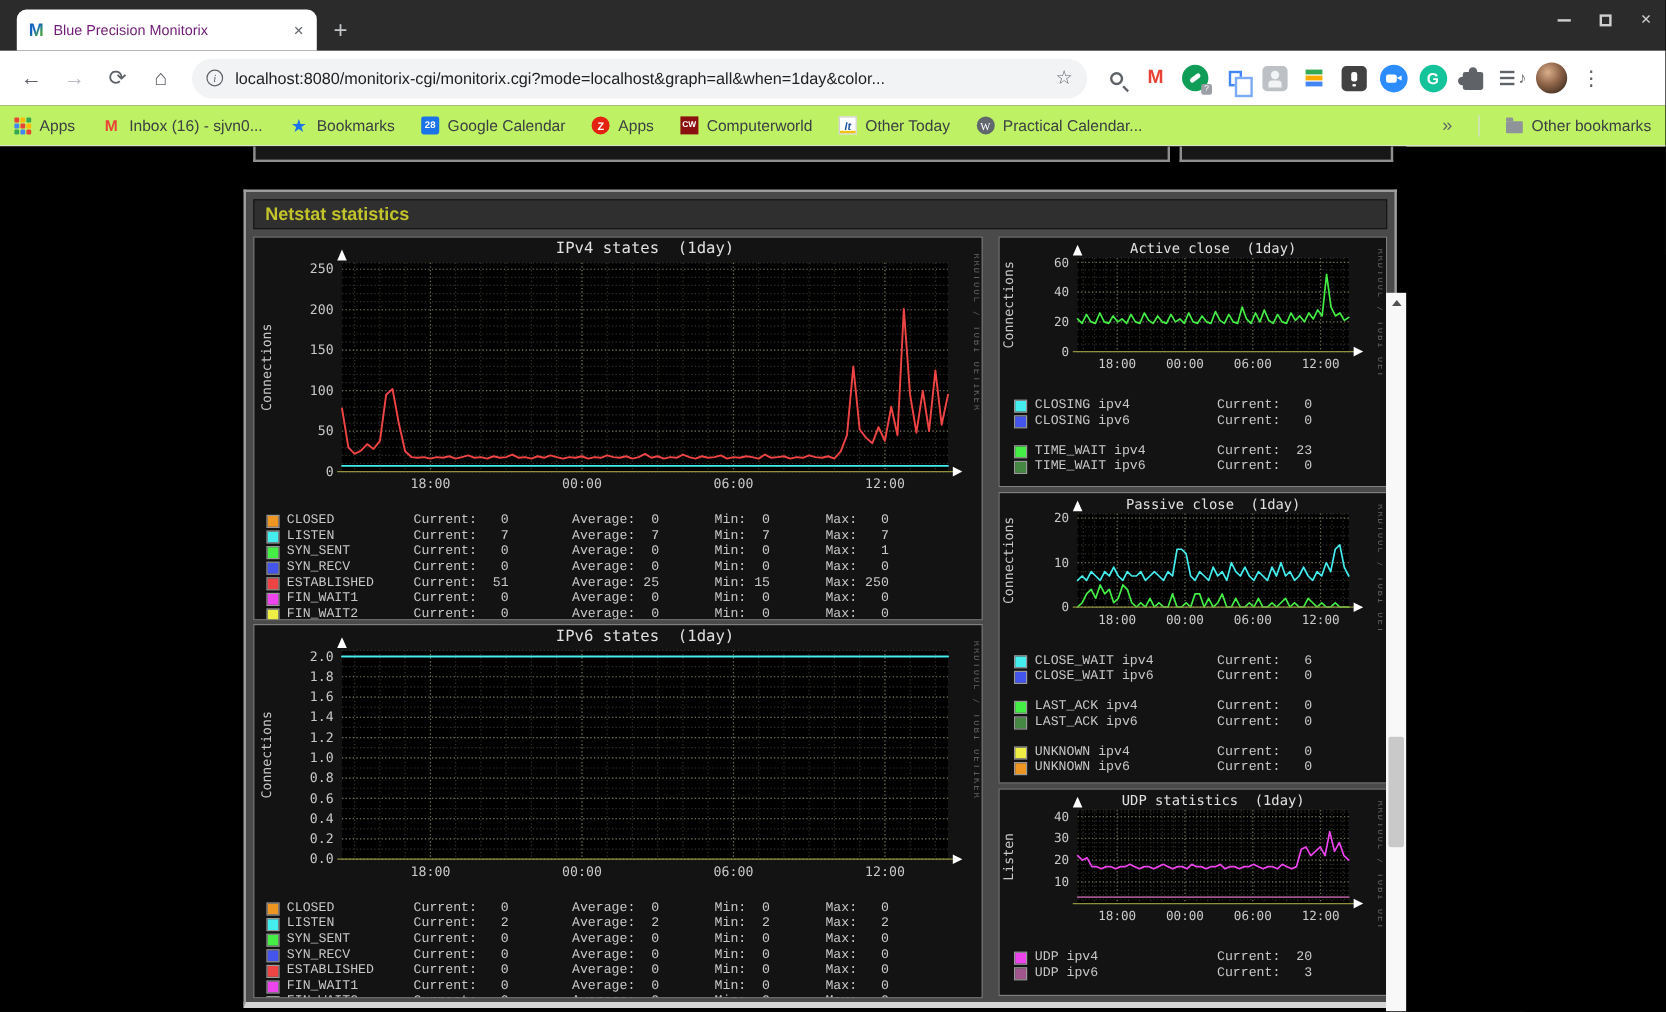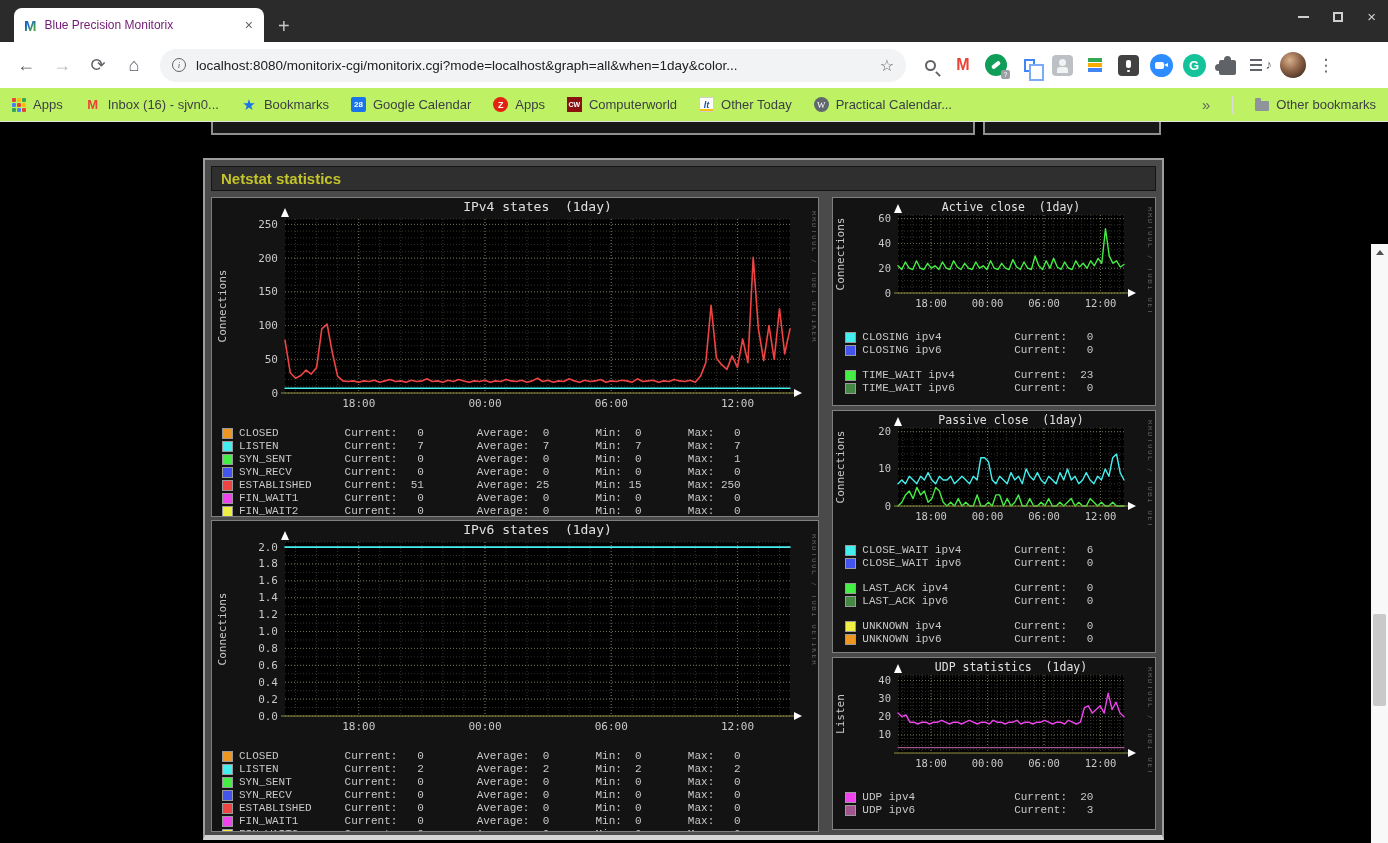--- a/index.html
+++ b/index.html
@@ -88,21 +88,21 @@
   .bi-linux-today { width:15px; height:15px; background:#fff; border:1px solid #d0d0d0; color:#1b4fa0; font-weight:bold; font-size:9px;
                     display:flex; align-items:center; justify-content:center; position:relative; font-style:italic; }
   .bi-linux-today::after { content:""; position:absolute; bottom:0; left:0; right:0; height:2px; background:#f4c20d; }
   .bi-wordpress { width:15px; height:15px; background:#60686e; border-radius:50%; color:#fff; font-size:9px;
                   display:flex; align-items:center; justify-content:center; font-family:"Liberation Serif",serif; }
   .bi-folder { position:relative; width:14px; height:10px; background:#8f949a; border-radius:1px; margin-top:3px; }
   .bi-folder::before { content:""; position:absolute; top:-3px; left:0; width:6px; height:3px; background:#8f949a; border-radius:1px 1px 0 0; }
   .bm-overflow { color:#5f6368; font-size:15px; }
 
   
-  .page { position:relative; width:1388px; height:721px; background:#000; overflow:hidden; }
+  .page { position:relative; width:1172px; height:721px; background:#000; overflow:hidden; }
   .content { position:absolute; left:203px; top:0; width:965px; }
   .remnant { position:absolute; top:-6px; height:19px; background:#171717; border:2px solid #8f8f8f; border-top:none; }
   .remnant.r1 { left:8px; width:764px; }
   .remnant.r2 { left:780px; width:178px; }
 
   .section { position:absolute; top:36px; left:0; width:961px; height:682px; background:#4a4a4a;
              border:2px solid #9d9d9d; border-bottom:5px solid #d4d4d4; padding:6px; overflow:hidden; }
   .sec-header { background:#2f2f2f; border:1px solid #151515; height:25px; display:flex; align-items:center; padding:0 9px;
                 color:#c3c32b; font-weight:bold; font-size:15px; margin-bottom:6px; }
   .cols { display:flex; gap:13px; }

